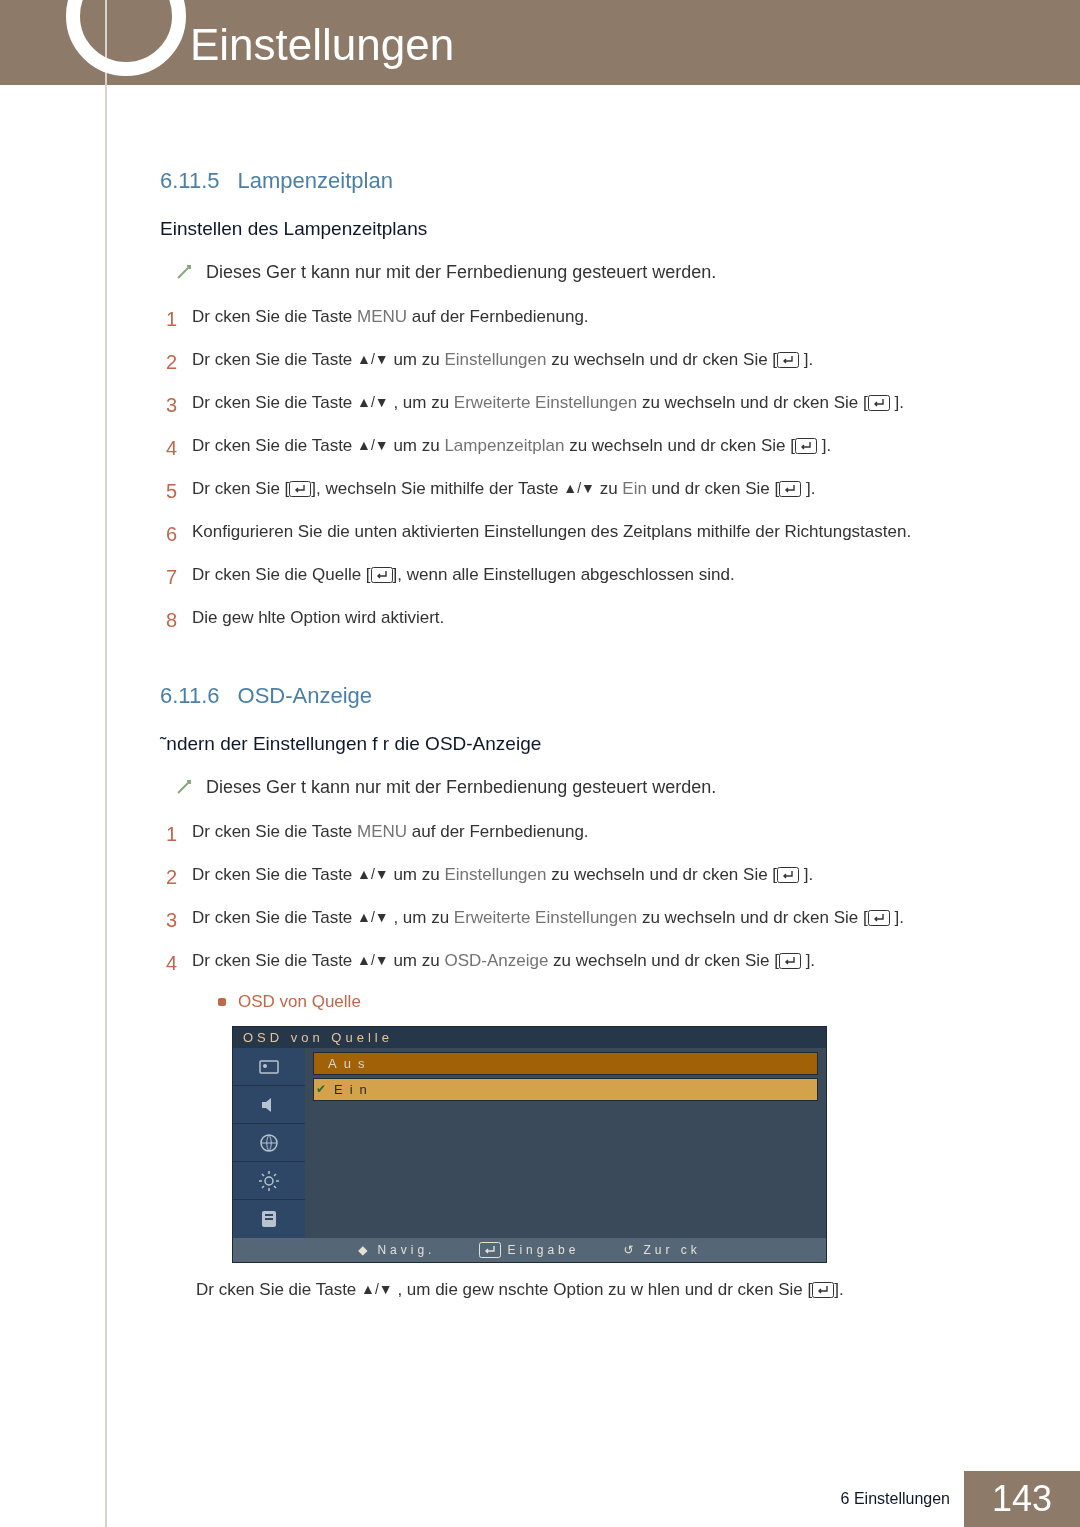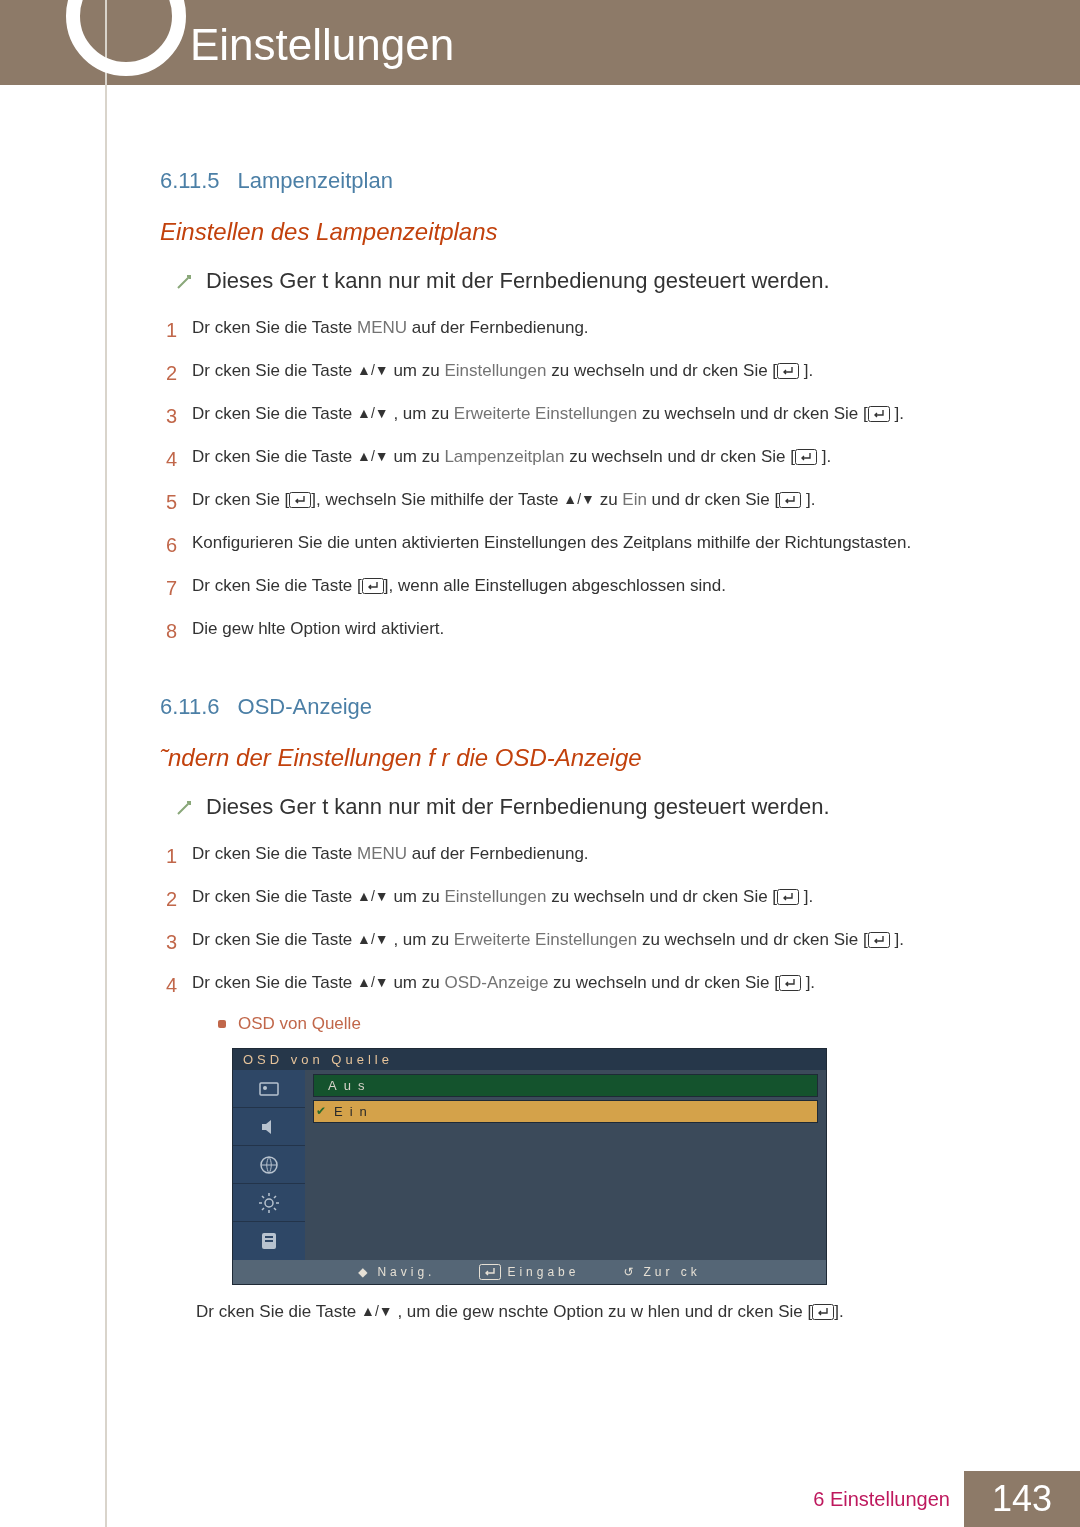--- a/index.html
+++ b/index.html
@@ -5,49 +5,49 @@
   * { box-sizing: border-box; margin: 0; padding: 0; }
   html, body { width: 1080px; height: 1527px; font-family: Arial, Helvetica, sans-serif; background: #ffffff; color: #333; }
   .page { position: relative; width: 1080px; height: 1527px; }
   .left-rule { position: absolute; left: 105px; top: 0; width: 2px; height: 1527px; background: #d9d4cb; }
   .header-band { position: absolute; left: 0; top: 0; width: 1080px; height: 85px; background: #8d7a68; }
   .header-circle { position: absolute; left: 66px; top: -44px; width: 120px; height: 120px; border: 14px solid #ffffff; border-radius: 50%; background: transparent; }
   .chapter-title { position: absolute; left: 190px; top: 20px; color: #ffffff; font-size: 44px; font-weight: 400; }
   .content { position: absolute; left: 160px; top: 168px; width: 820px; }
   .sec-heading { color: #4b7fa6; font-size: 22px; margin-bottom: 24px; }
   .sec-heading .num { margin-right: 18px; }
-  .sub-heading { color: #c2410c; font-size: 24px; margin-bottom: 22px; font-style: italic; }
-  .note { display: flex; align-items: flex-start; margin: 0 0 22px 16px; font-size: 22px; color: #333; }
+  .sub-heading { color: #0f172a; font-size: 19px; margin-bottom: 22px; }
+  .note { display: flex; align-items: flex-start; margin: 0 0 22px 16px; font-size: 18px; color: #333; }
   .note-icon { width: 16px; height: 16px; margin-right: 14px; margin-top: 2px; }
   .steps { list-style: none; margin-left: 6px; }
   .steps li { display: flex; align-items: flex-start; margin-bottom: 14px; font-size: 17px; line-height: 1.45; }
   .step-num { width: 26px; flex: 0 0 26px; color: #c1674a; font-size: 20px; font-weight: 400; }
   .step-text { flex: 1; }
   .kw-orange { color: #737373; }
   .tri { font-size: 14px; display: inline-block; vertical-align: 1px; }
   .enter-icon { display: inline-block; vertical-align: -3px; }
   .section-gap { height: 34px; }
   .sub-bullet { display: flex; align-items: center; margin: 6px 0 14px 58px; }
   .sub-bullet-dot { width: 8px; height: 8px; background: #c1674a; border-radius: 2px; margin-right: 12px; font-size: 10px; color:#c1674a; line-height:8px; text-align:center;}
   .sub-bullet-text { color: #c1674a; font-size: 17px; }
   .osd-panel { width: 595px; margin-left: 72px; background: #3b4a5a; border: 1px solid #1f2a36; }
   .osd-title { background: #26374a; color: #e6c39a; font-size: 13px; letter-spacing: 4px; padding: 3px 10px; }
   .osd-body { display: flex; }
   .osd-side { width: 72px; background: #2e4766; display: flex; flex-direction: column; }
   .osd-side .cell { height: 38px; display: flex; align-items: center; justify-content: center; border-bottom: 1px solid #23344a; }
   .osd-side .cell:last-child { border-bottom: none; }
   .osd-main { flex: 1; padding: 4px 8px 50px 8px; }
-  .osd-opt { color: #d9d4cb; font-size: 13px; letter-spacing: 7px; padding: 3px 8px 3px 14px; border: 1px solid #1e2a36; margin-bottom: 3px; background: #14532d; position: relative; }
+  .osd-opt { color: #d9d4cb; font-size: 13px; letter-spacing: 7px; padding: 3px 8px 3px 14px; border: 1px solid #1e2a36; margin-bottom: 3px; background: #a16207; position: relative; }
   .osd-opt.selected { background: #d4a24a; color: #2a2a2a; }
   .osd-opt .check { position: absolute; left: 2px; top: 3px; color: #2a6b2a; font-size: 12px; letter-spacing: 0;}
   .osd-foot { background: #556676; color: #e6e0d5; font-size: 12px; letter-spacing: 5px; padding: 4px 10px; display: flex; justify-content: center; gap: 44px; }
   .osd-foot span { display: inline-flex; align-items: center; gap: 6px; letter-spacing: 4px;}
   .after-osd { margin: 14px 0 0 36px; font-size: 17px; line-height: 1.5; }
   .footer-bar { position: absolute; right: 0; bottom: 0; height: 56px; display: flex; align-items: center; }
-  .footer-label { color: #be185d; font-size: 20px; margin-right: 14px; }
+  .footer-label { color: #0f172a; font-size: 16px; margin-right: 14px; }
   .footer-page { background: #8d7a68; color: #ffffff; font-size: 36px; width: 116px; height: 56px; display: flex; align-items: center; justify-content: center; }
   svg.enter { width: 22px; height: 16px; }
   svg.noteico { width: 16px; height: 16px; }
   svg.sideico { width: 24px; height: 24px; }
 </style>
 </head>
 <body>
 
 <div class="page">
   <div class="header-band"></div>
@@ -112,21 +112,21 @@
               </svg></span><span> ].</span></span>
         </li>
 
       <li>
           <span class="step-num">6</span>
           <span class="step-text">Konfigurieren Sie die unten aktivierten Einstellungen des Zeitplans mithilfe der Richtungstasten.</span>
         </li>
 
       <li>
           <span class="step-num">7</span>
-          <span class="step-text"><span>Dr cken Sie die Taste [</span><span class="enter-icon"><svg class="enter" viewBox="0 0 22 16">
+          <span class="step-text"><span>Dr cken Sie die Quelle [</span><span class="enter-icon"><svg class="enter" viewBox="0 0 22 16">
                 <rect x="0.5" y="0.5" width="21" height="15" rx="2" fill="none" stroke="#333"></rect>
                 <path d="M15 4 V9 H7 M9 7 L7 9 L9 11" fill="none" stroke="#333" stroke-width="1.4"></path>
               </svg></span><span>], wenn alle Einstellugen abgeschlossen sind.</span></span>
         </li>
 
       <li>
           <span class="step-num">8</span>
           <span class="step-text">Die gew hlte Option wird aktiviert.</span>
         </li>
     </ol>

